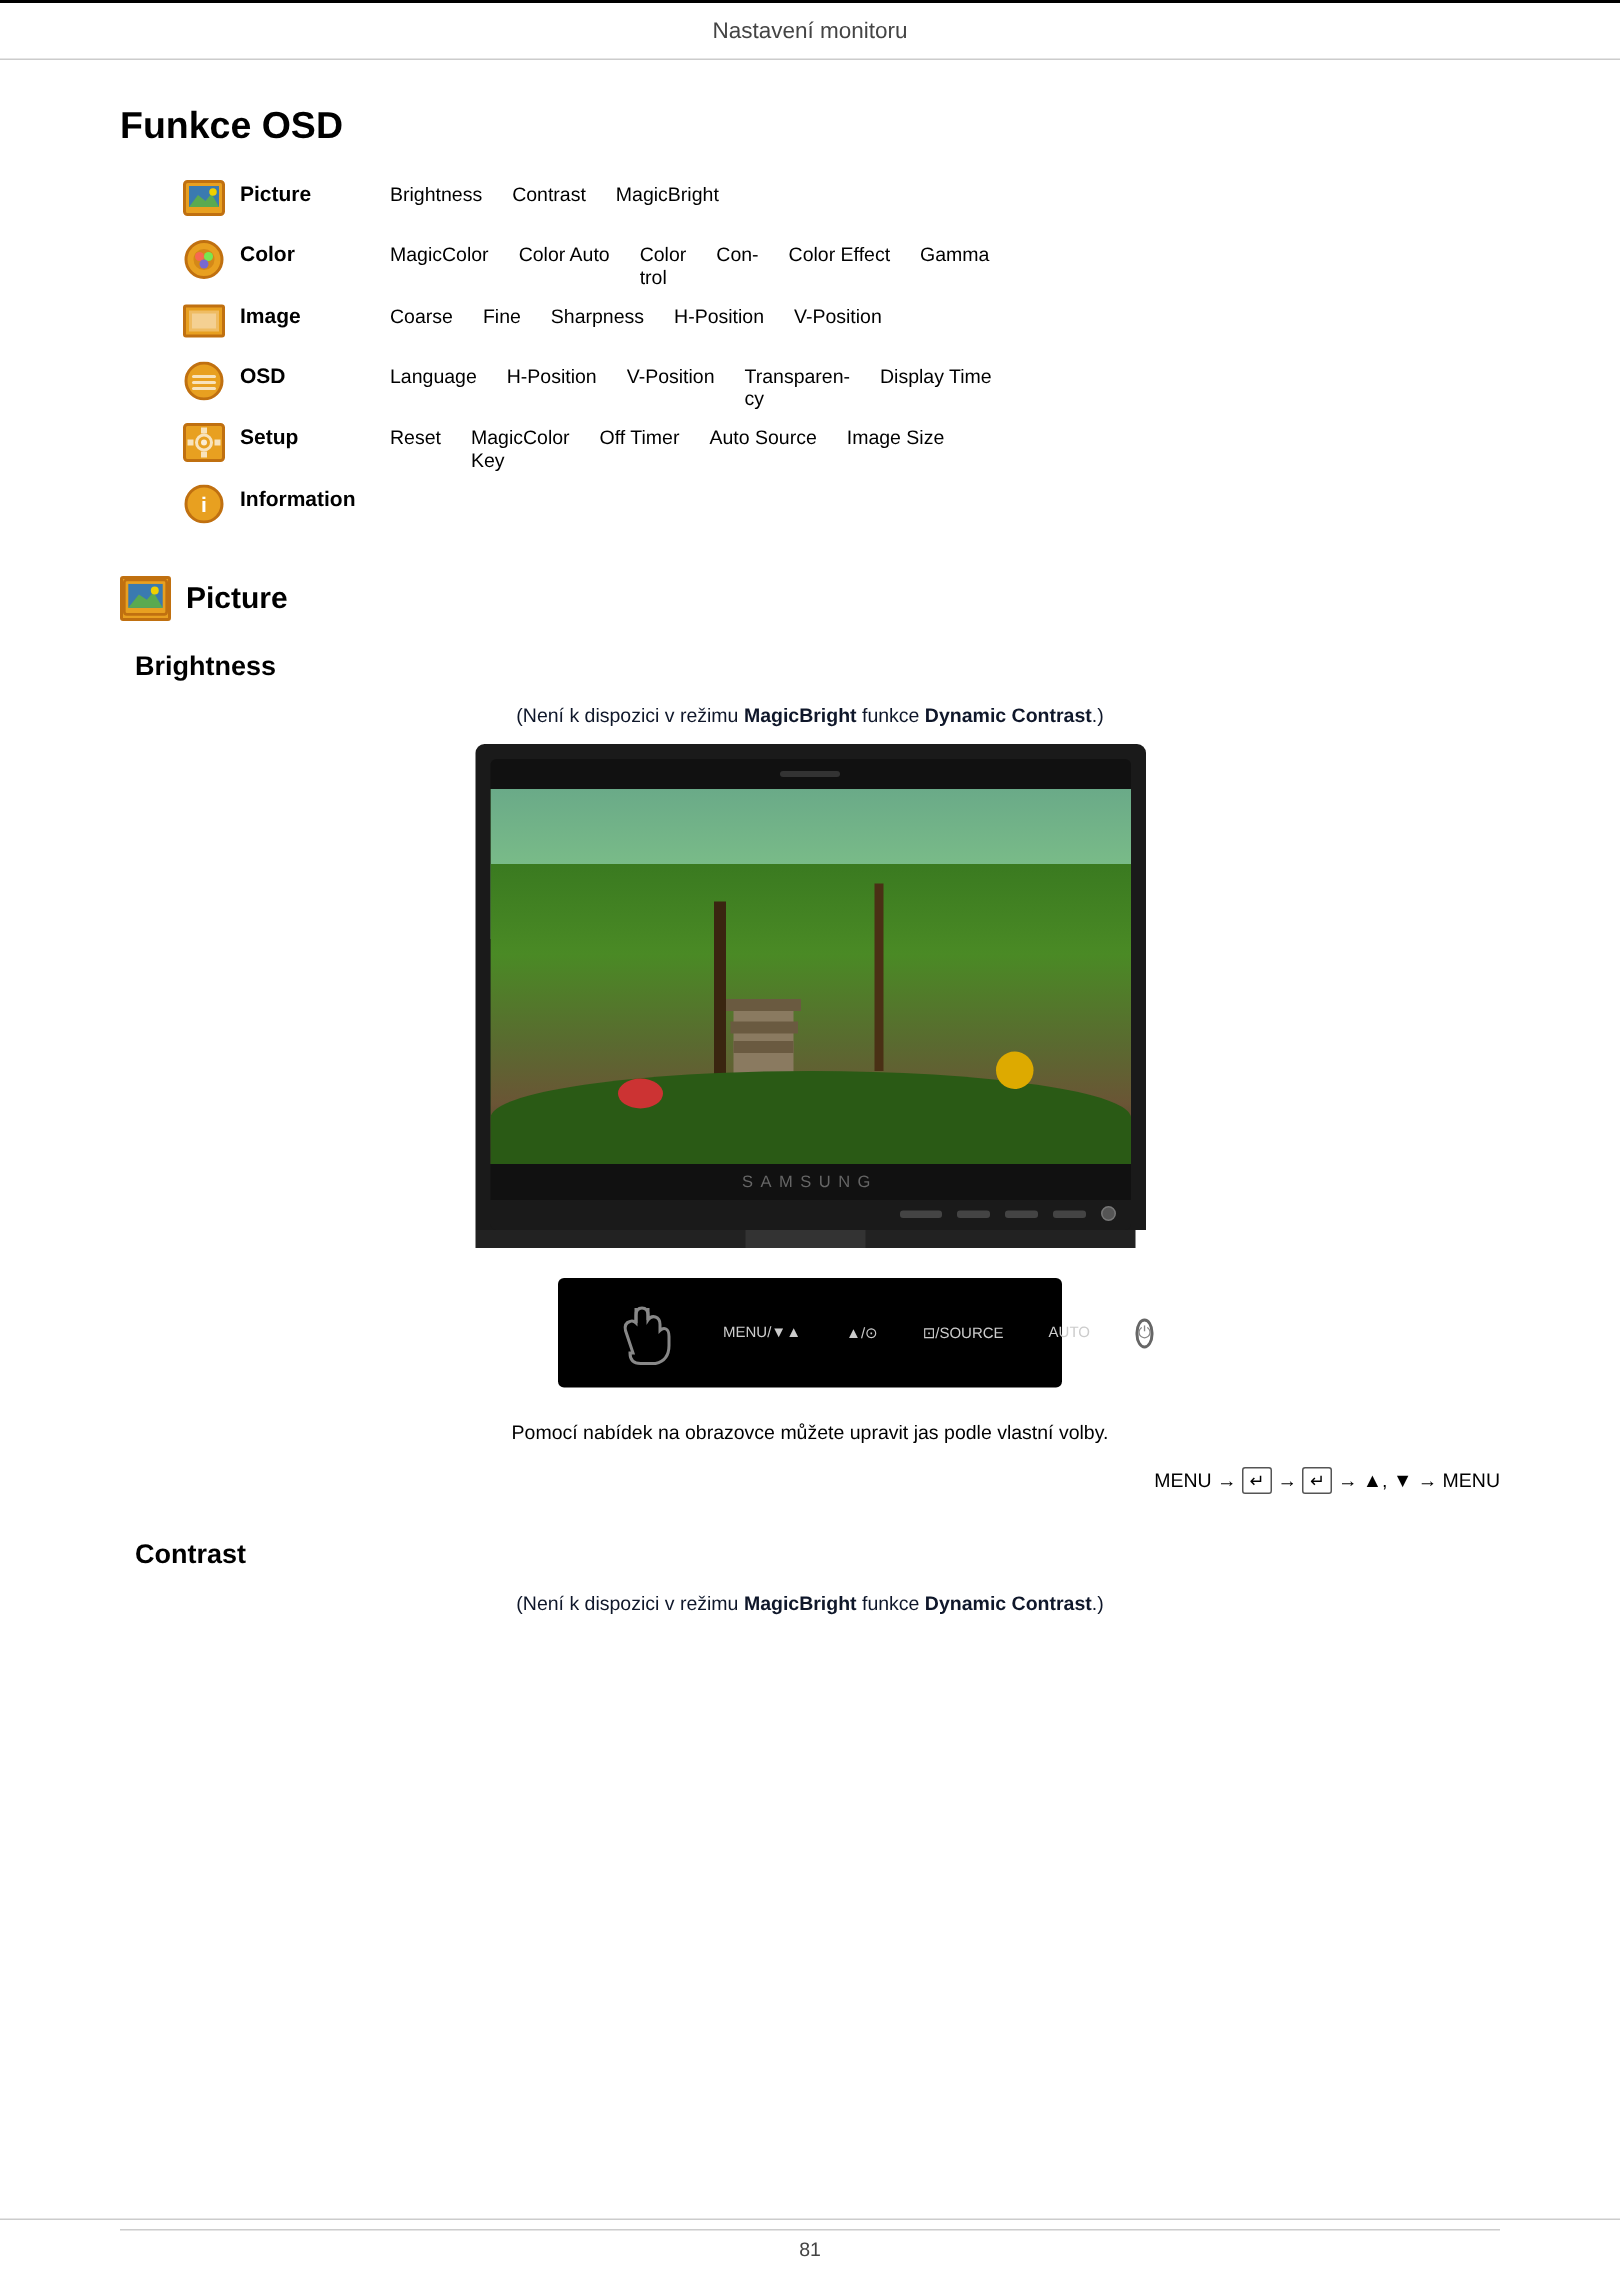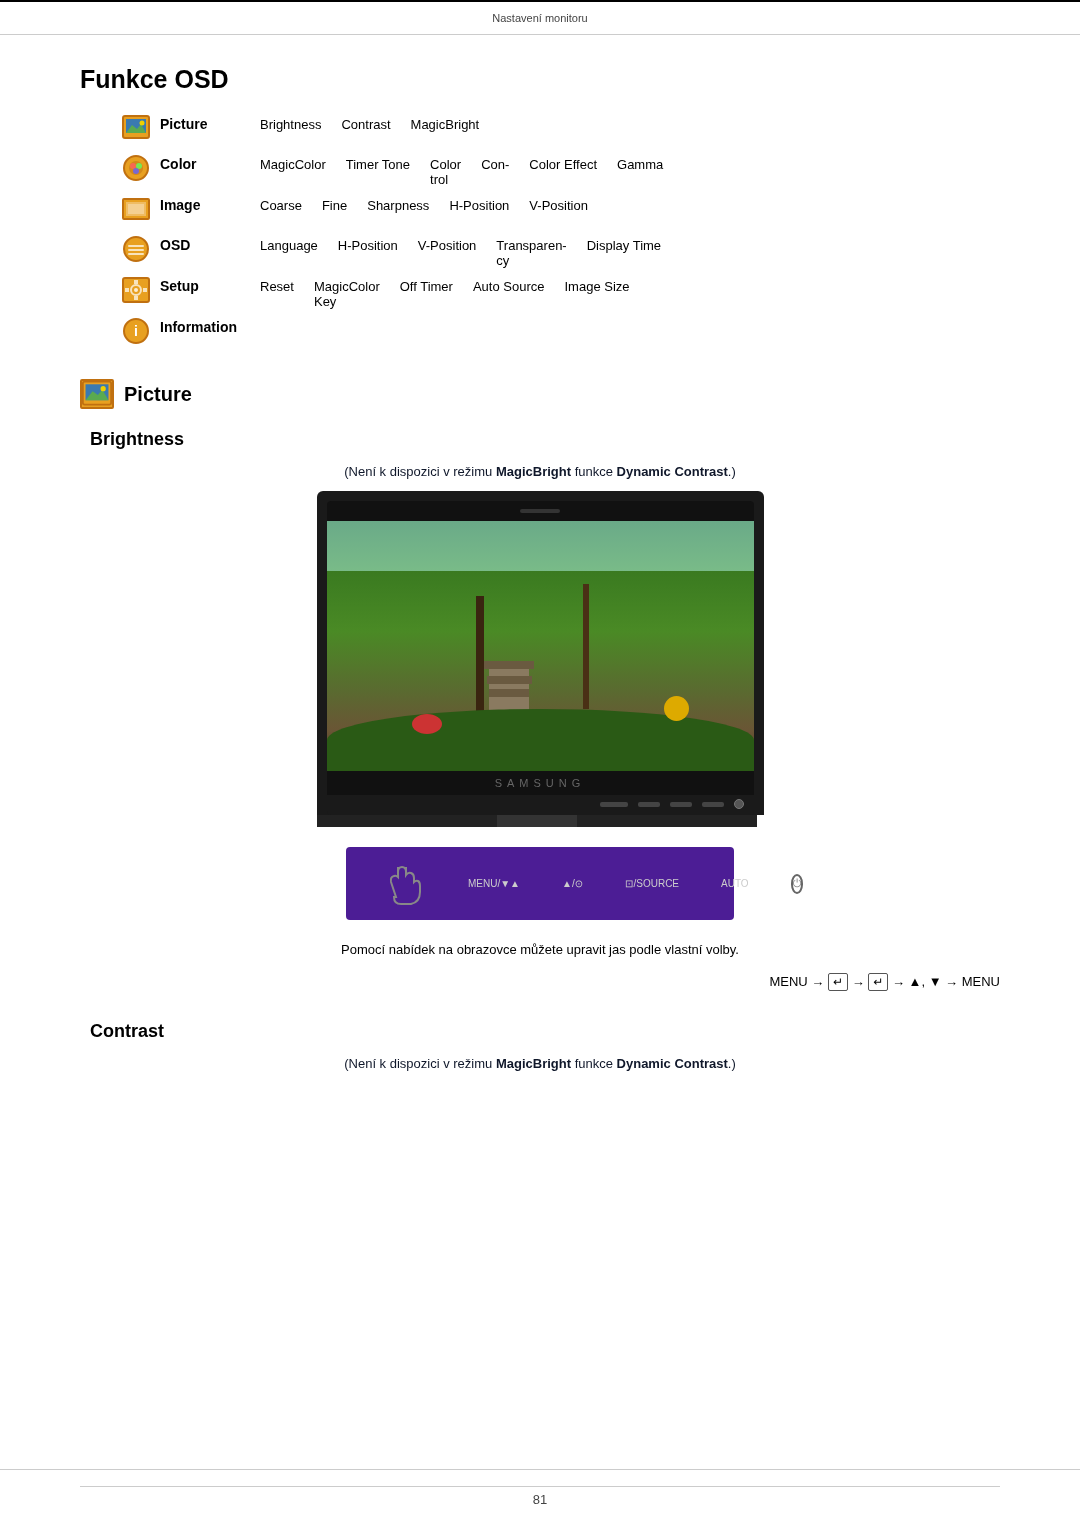--- a/index.html
+++ b/index.html
@@ -24,21 +24,21 @@
     .top-rule {
       width: 100%;
       height: 2px;
       background: #000;
       margin-bottom: 4px;
     }
 
     
     .page-header {
       text-align: center;
-      font-size: 11px;
+      font-size: 15px;
       color: #444;
       padding: 6px 0 10px 0;
       border-bottom: 1px solid #ccc;
       margin-bottom: 30px;
     }
 
     
     .main-content {
       padding: 0 80px;
     }
@@ -150,27 +150,27 @@
 
     
     .control-panel {
       display: flex;
       justify-content: center;
       margin-top: 10px;
       margin-bottom: 20px;
     }
 
     .control-bar {
-      background: #4c1d95;
+      background: #000000;
       border-radius: 4px;
       padding: 10px 30px;
       display: flex;
       align-items: center;
-      gap: 42px;
-      width: 388px;
+      gap: 30px;
+      width: 336px;
     }
 
     
     .content-text {
       font-size: 13px;
       line-height: 1.6;
       margin-bottom: 12px;
       text-align: center;
     }
 
@@ -197,21 +197,21 @@
       margin-left: 10px;
     }
 
     
     .page-footer {
       position: absolute;
       bottom: 20px;
       width: 100%;
       text-align: center;
       border-top: 1px solid #ccc;
-      padding-top: 22px;
+      padding-top: 12px;
       font-size: 13px;
       color: #444;
     }
 
     .bottom-rule {
       width: calc(100% - 160px);
       margin: 0 80px;
       height: 1px;
       background: #ccc;
     }
@@ -262,21 +262,21 @@
             <circle cx="14" cy="13" r="12" fill="#e8a020" stroke="#c07010" stroke-width="2"></circle>
             <circle cx="14" cy="13" r="7" fill="#c07010" opacity="0.5"></circle>
             <circle cx="11" cy="11" r="3" fill="#ff6060" opacity="0.8"></circle>
             <circle cx="17" cy="11" r="3" fill="#60ff60" opacity="0.8"></circle>
             <circle cx="14" cy="16" r="3" fill="#6060ff" opacity="0.8"></circle>
           </svg>
         </div>
         <div class="osd-label">Color</div>
         <div class="osd-items">
           <span class="osd-item">MagicColor</span>
-          <span class="osd-item">Timer Tone</span>
+          <span class="osd-item">Color Auto</span>
           <span class="osd-item osd-item-break">
             <span>Color</span>
               <span>trol</span>
           </span>
           <span class="osd-item">Con-</span>
           <span class="osd-item">Color Effect</span>
           <span class="osd-item">Gamma</span>
         </div>
       </div>
 

